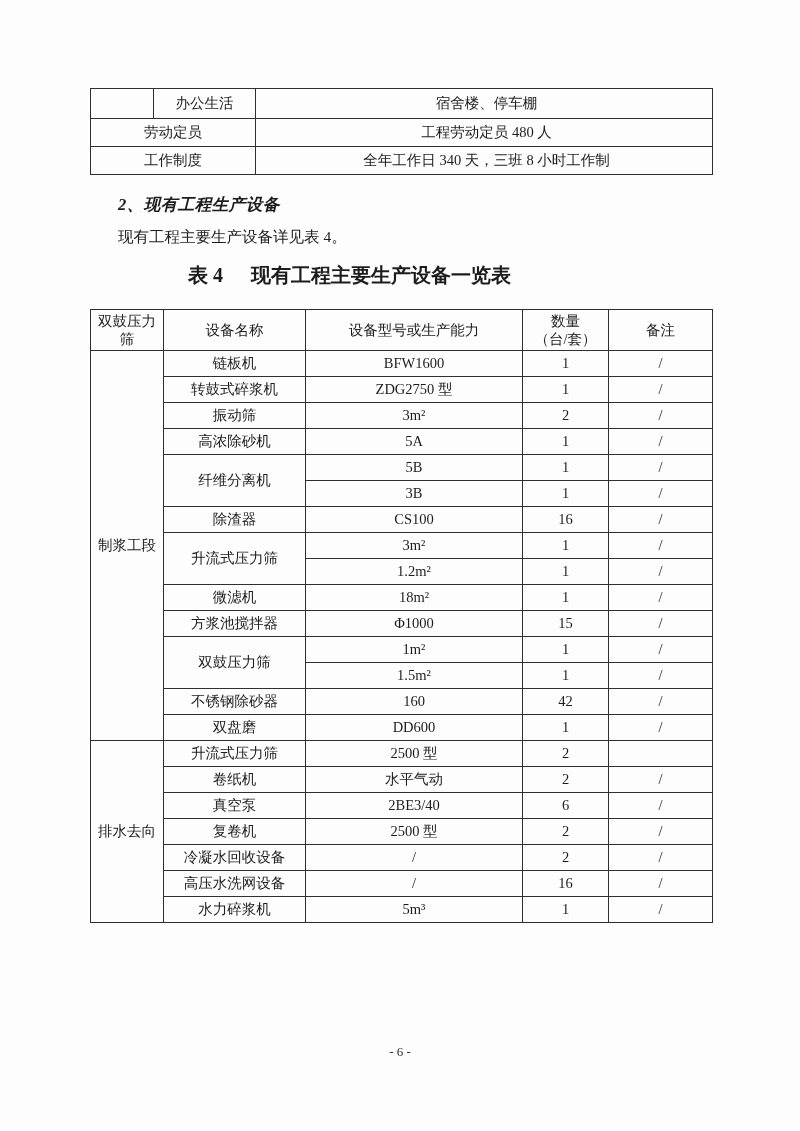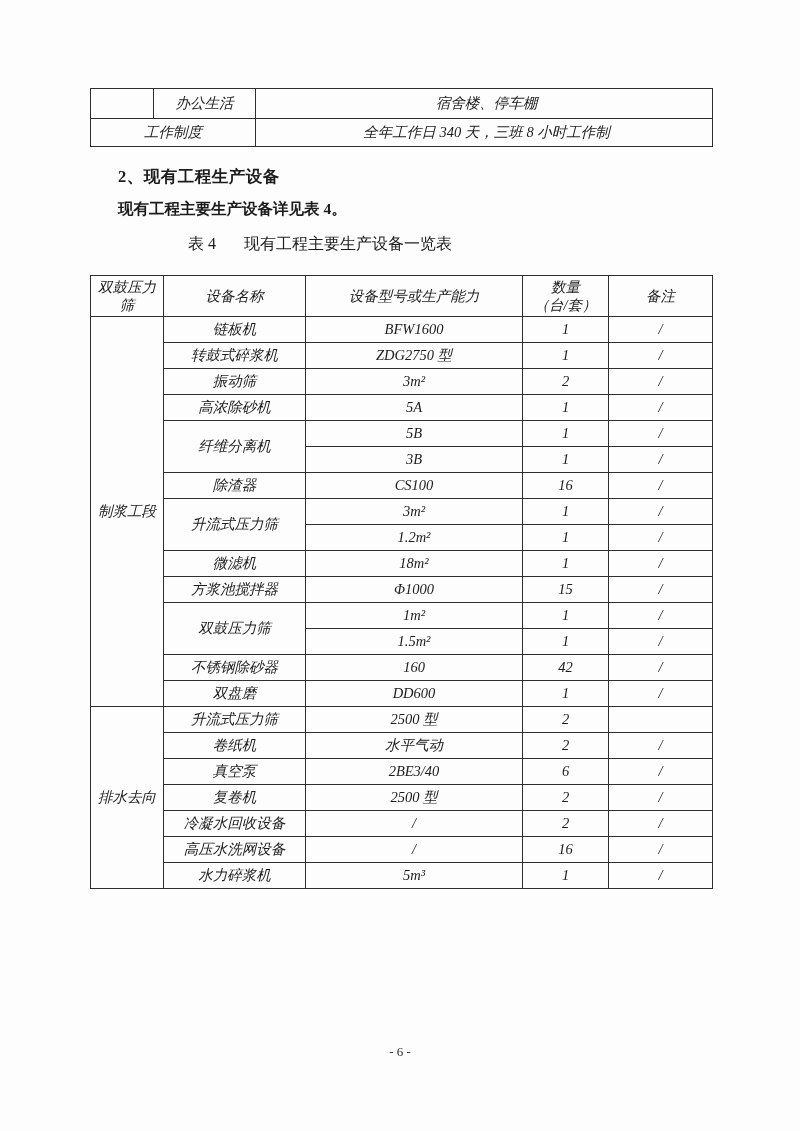--- a/index.html
+++ b/index.html
@@ -19,21 +19,20 @@
   .content {
     position: absolute;
     left: 90px;
     top: 88px;
     width: 622px;
   }
   table {
     border-collapse: collapse;
     table-layout: fixed;
     width: 622px;
-    font-style: italic;
   }
   td, th {
     border: 1px solid #2f2f2f;
     font-size: 14.5px;
     font-weight: normal;
     padding: 2px 4px;
     box-sizing: border-box;
     vertical-align: middle;
   }
   
@@ -41,30 +40,30 @@
   .t-info td.value { text-align: center; padding-left: 9px; line-height: 1.4; }
   .t-info .r1 td { height: 30px; }
   .t-info .r2 td, .t-info .r3 td { height: 28px; }
   .t-info .r4 td { height: 40px; }
   
   .heading {
     margin: 19px 0 4px 28px;
     font-size: 16.5px;
     font-weight: bold;
     letter-spacing: 0.5px;
+    font-style: italic;
   }
   .para {
     margin: 11px 0 0 28px;
     font-size: 15.5px;
-    font-weight: bold;
   }
   .caption {
     margin: 14px 0 0 98px;
-    font-size: 16px;
-    font-weight: normal;
+    font-size: 20px;
+    font-weight: bold;
   }
   .caption .cap-no { margin-right: 28px; }
   
   .t-main { margin-top: 20px; }
   .t-main th { height: 36px; line-height: 1.25; text-align: center; }
   .t-main td { height: 26px; text-align: center; }
   .t-main td.sec { width: 73px; }
   .footer {
     position: absolute;
     top: 1044px;
@@ -85,20 +84,24 @@
       <colgroup>
           <col style="width:63px">
           <col style="width:102px">
           <col style="width:457px">
         </colgroup>
       <tbody>
           <tr class="r1">
         <td></td>
         <td class="label">办公生活</td>
         <td class="value">宿舍楼、停车棚</td>
+      </tr>
+      <tr class="r2">
+        <td class="label" colspan="2">劳动定员</td>
+        <td class="value">工程劳动定员 480 人</td>
       </tr>
       <tr class="r3">
         <td class="label" colspan="2">工作制度</td>
         <td class="value">全年工作日 340 天，三班 8 小时工作制</td>
       </tr>
     </tbody>
       </table>
 
     <div class="heading">2、现有工程生产设备</div>
     <div class="para">现有工程主要生产设备详见表 4。</div>

